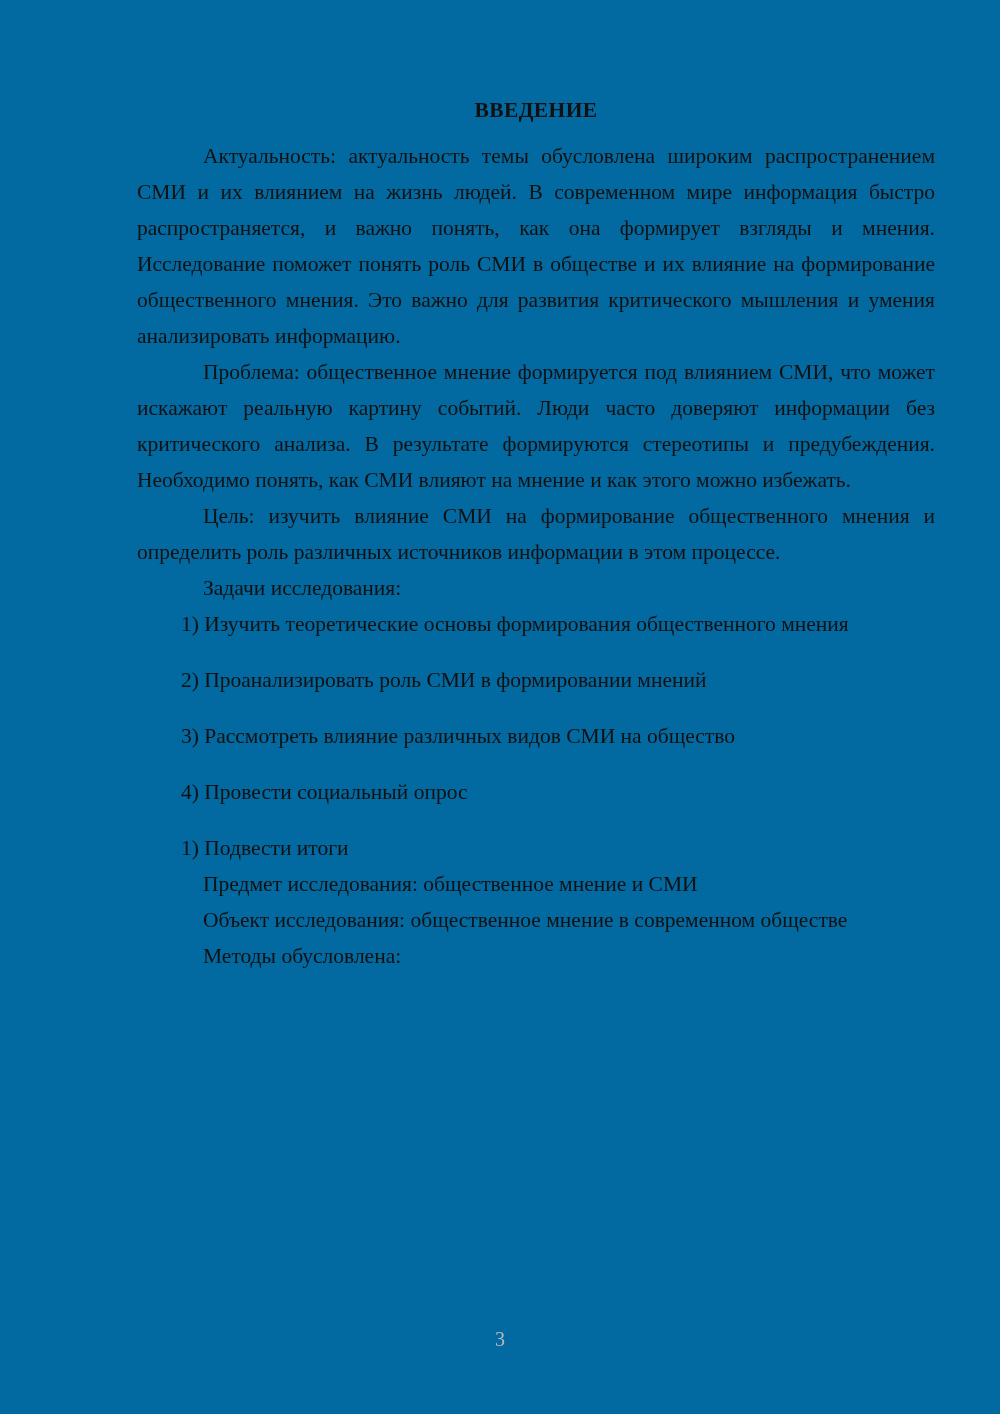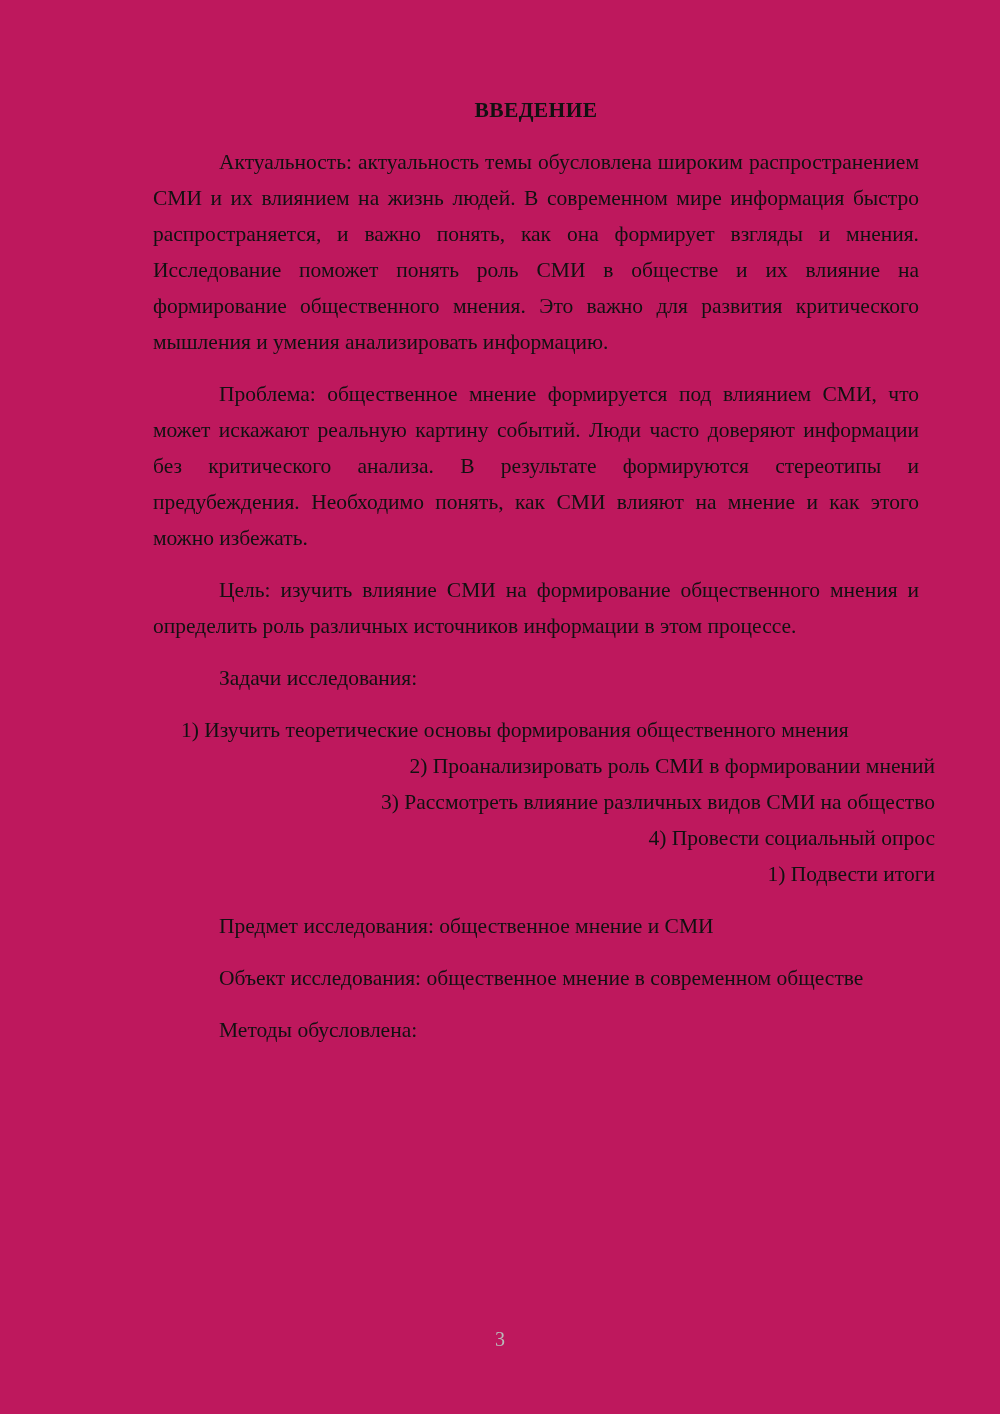--- a/index.html
+++ b/index.html
@@ -12,21 +12,21 @@
     font-family: "Liberation Serif", "DejaVu Serif", serif;
     color: #111111;
     -webkit-font-smoothing: antialiased;
   }
 
   .page {
     position: relative;
     width: 1000px;
     height: 1414px;
     margin: 0 auto;
-    background: #be185d;
+    background: #0369a1;
     box-sizing: border-box;
     overflow: hidden;
   }
 
   .content {
     position: absolute;
     left: 137px;
     top: 92px;
     width: 798px;
     font-size: 21.5px;
@@ -37,41 +37,42 @@
     font-weight: bold;
     text-align: center;
     font-size: 21.5px;
     line-height: 36px;
     letter-spacing: 0.4px;
     margin: 0 0 10px 0;
   }
 
   
   .para {
-    margin: 16px;
+    margin: 0;
     text-align: justify;
     text-justify: inter-word;
     text-indent: 66px;
     hyphens: none;
   }
 
   
   .para.flush {
     text-align: left;
   }
 
   
   .list-item {
     margin: 0;
     text-align: justify;
     text-justify: inter-word;
     text-indent: 44px;
   }
   .list-item.flush {
-    text-align: right;
+    text-align: left;
+    margin-top: 20px;
   }
 
   .page-number {
     position: absolute;
     left: 0;
     right: 0;
     top: 1327px;
     text-align: center;
     font-size: 20px;
     line-height: 24px;

